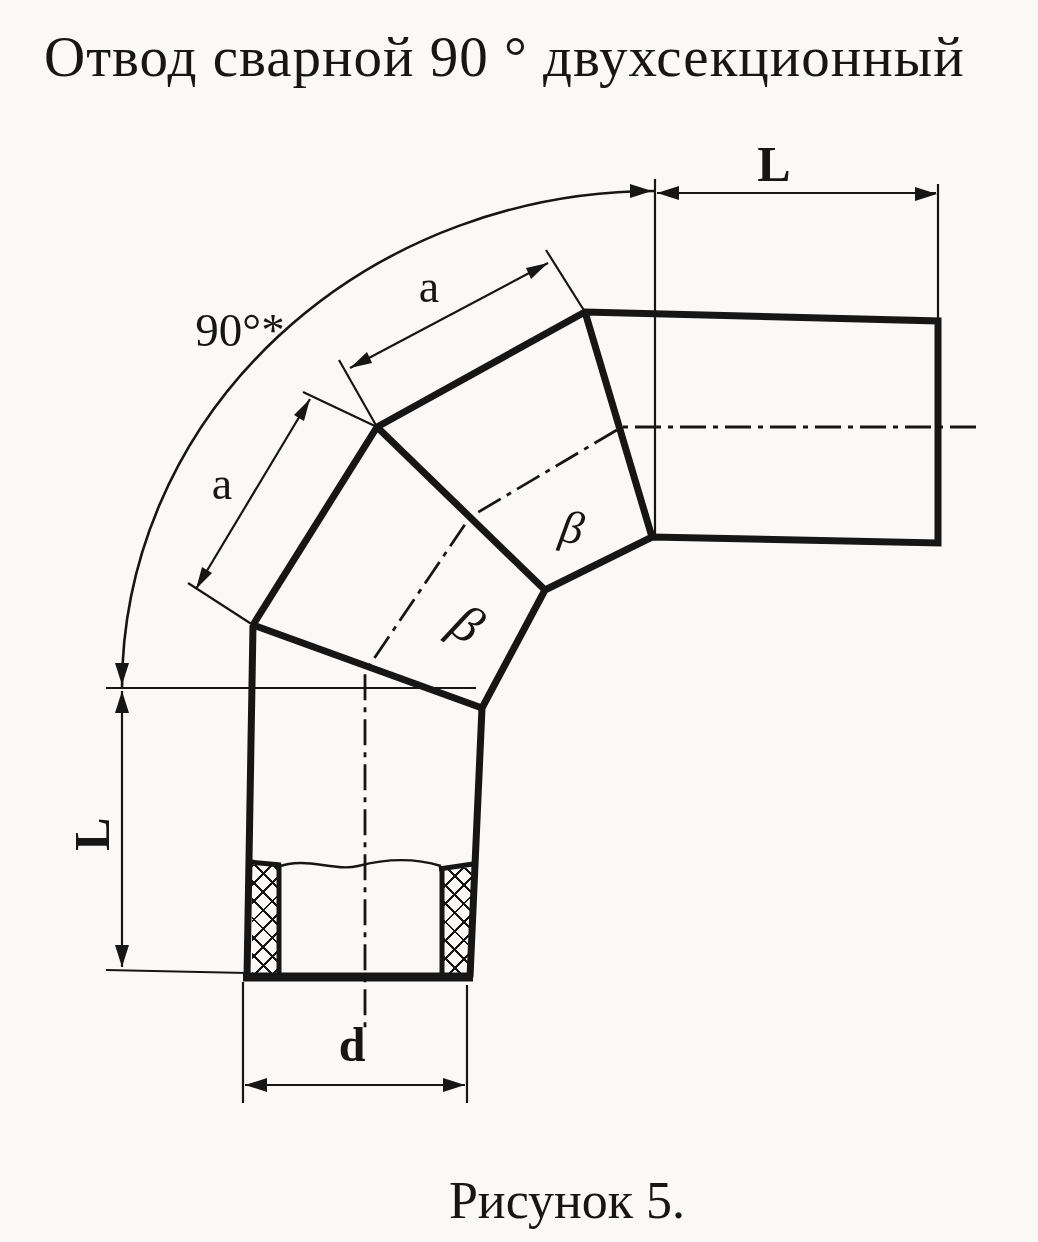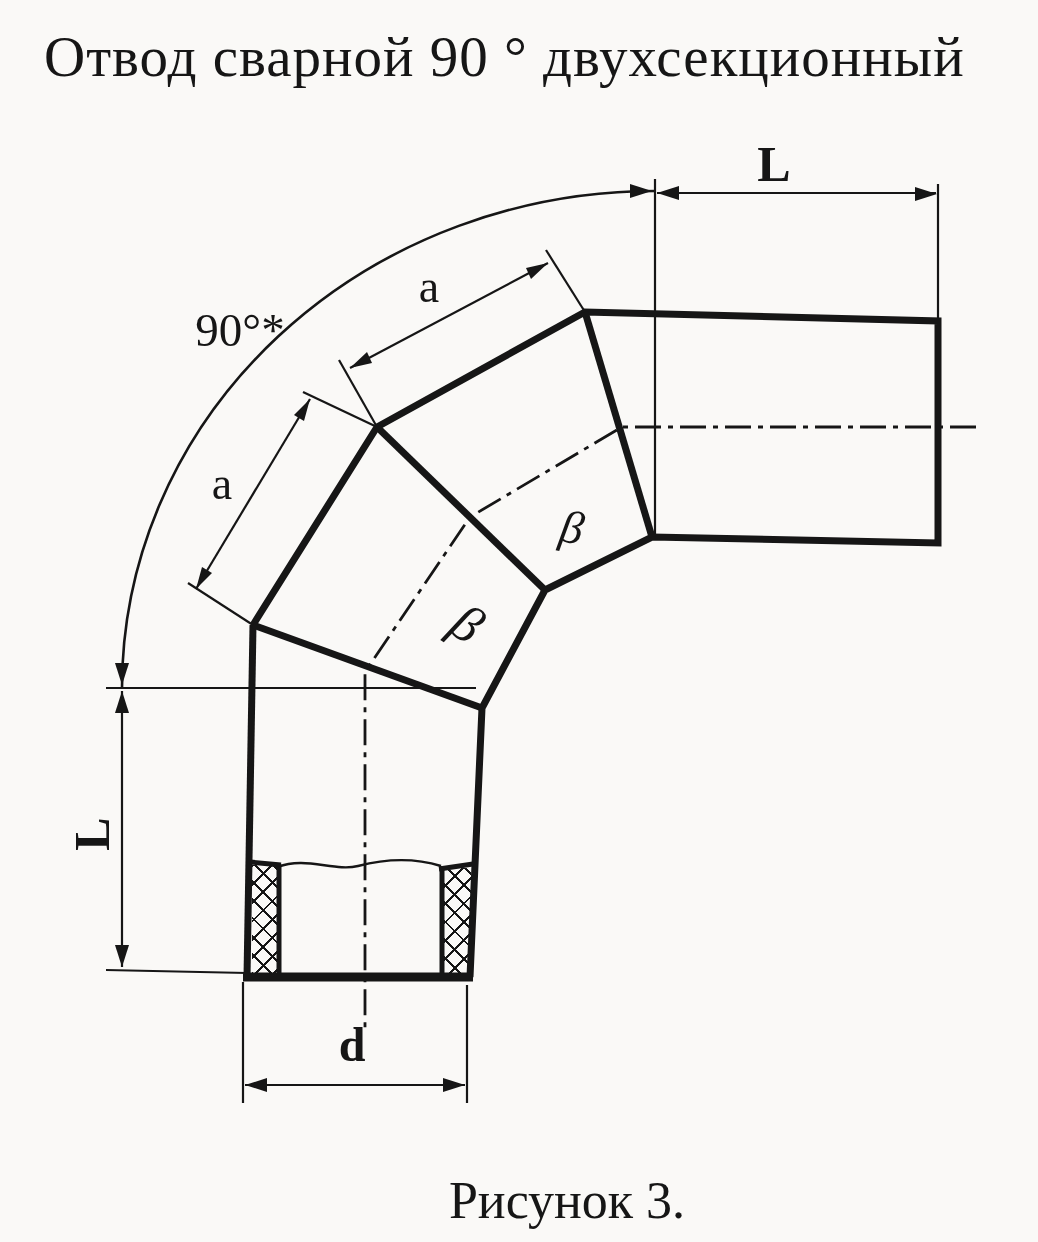--- a/index.html
+++ b/index.html
@@ -117,14 +117,14 @@
 
   <div class="lbl dimL dimL-top">L</div>
   <div class="lbl dimL dimL-left">L</div>
   <div class="lbl dima dima-upper">a</div>
   <div class="lbl dima dima-lower">a</div>
   <div class="lbl angle90">90°*</div>
   <div class="lbl beta beta-upper">β</div>
   <div class="lbl beta beta-lower">β</div>
   <div class="lbl dimd">d</div>
 
-  <div class="lbl caption">Рисунок 3.</div>
+  <div class="lbl caption">Рисунок 5.</div>
 </div>
 
 </body></html>

